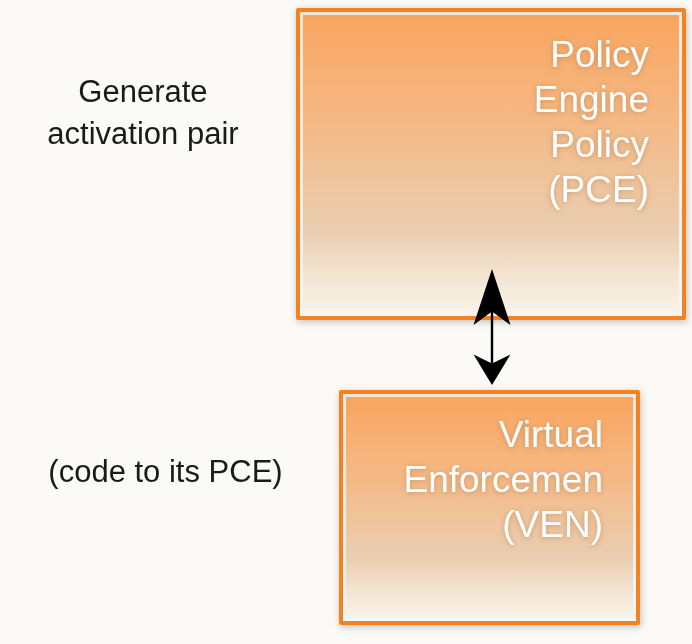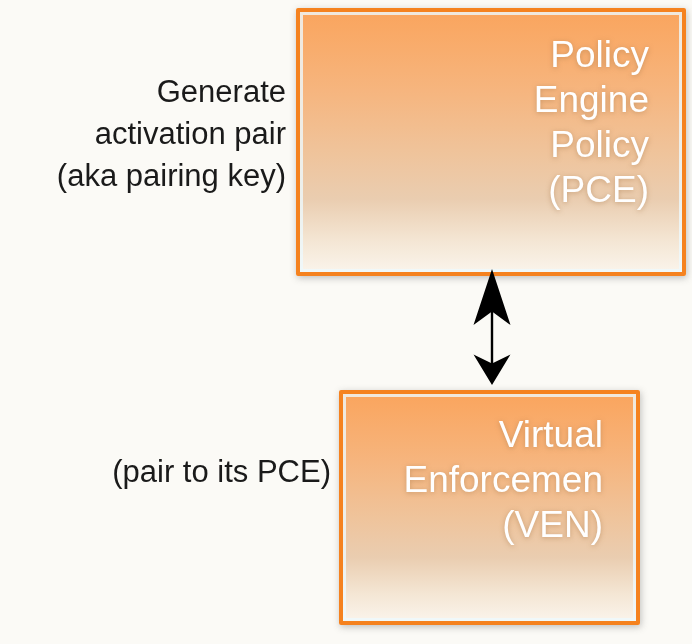--- a/index.html
+++ b/index.html
@@ -26,37 +26,37 @@
       #FAA55E 0%,
       #F6B57E 30%,
       #EFC49C 55%,
       #EACDB0 72%,
       #F4E6D4 88%,
       #FAF4EB 100%);
     box-shadow:
       inset 0 0 0 3px rgba(238, 249, 252, 0.8),
       1px 2px 7px rgba(120, 120, 120, 0.45);
   }
-  #box-pce { left: 296px; top: 8px;   width: 390px; height: 268px; }
+  #box-pce { left: 296px; top: 8px;   width: 390px; height: 312px; }
   #box-ven { left: 339px; top: 390px; width: 301px; height: 235px; }
   .node-text {
     position: absolute;
     top: 0;
     right: 0;
     text-align: right;
     color: #FFFFFF;
     font-size: 37px;
     line-height: 45px;
     text-shadow: 0 1px 5px rgba(165, 120, 75, 0.55);
   }
   #box-pce .node-text { padding: 20px 33px 0 0; }
   #box-ven .node-text { padding: 18px 33px 0 0; text-align: right; }
   .step-label {
     position: absolute;
-    text-align: right;
+    text-align: center;
     color: #1A1A1A;
     font-size: 31px;
     line-height: 42px;
   }
   #label-pce { left: 0; top: 71px;  width: 286px; }
   #label-ven { left: 0; top: 450px; width: 331px; line-height: 43px; }
   #arrow {
     position: absolute;
     left: 472px;
     top: 269px;
@@ -65,40 +65,39 @@
   }
 </style>
 </head>
 <body>
 
 <div class="stage">
 
   <div class="step-label" id="label-pce">
     <div>Generate</div>
     <div>activation pair</div>
-    <div>(aka pairing key)</div>
   </div>
 
   <div class="node" id="box-pce">
     <div class="node-text">
       <div>Policy</div>
       <div>Engine</div>
       <div>Policy</div>
       <div>(PCE)</div>
     </div>
   </div>
 
   <svg id="arrow" viewBox="0 0 40 116" aria-hidden="true">
     <path d="M20,0 L1.5,56 L20,42.5 L38.5,56 Z" fill="#000000"></path>
     <line x1="20" y1="41" x2="20" y2="96" stroke="#000000" stroke-width="2.4"></line>
     <path d="M20,116 L1.5,85.5 L20,94.5 L38.5,85.5 Z" fill="#000000"></path>
   </svg>
 
   <div class="step-label" id="label-ven">
-    <div>(pair to its PCE)</div>
+    <div>(code to its PCE)</div>
   </div>
 
   <div class="node" id="box-ven">
     <div class="node-text">
       <div>Virtual</div>
       <div>Enforcemen</div>
       <div>(VEN)</div>
     </div>
   </div>
 

